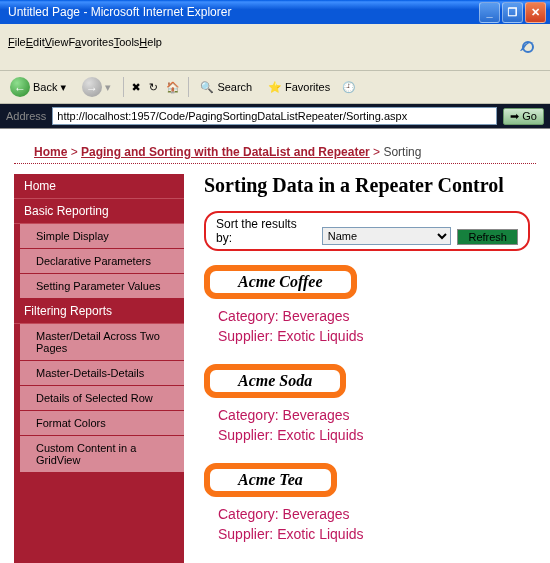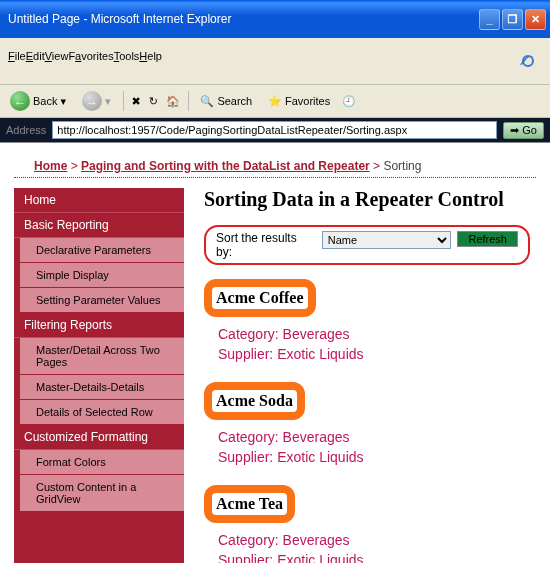--- a/index.html
+++ b/index.html
@@ -1,19 +1,19 @@
 <!DOCTYPE html>
 <html><head>
 <meta charset="utf-8">
 <style>
 * { box-sizing: border-box; margin: 0; padding: 0; }
 body { font-family: Tahoma, Arial, sans-serif; font-size: 11px; background: #fff; width: 550px; }
 
 
-.titlebar { background: linear-gradient(to bottom, #0058e0, #3d8eff 8%, #0a58d8 40%, #0a58d8); height: 38px; display: flex; align-items: center; padding: 0 4px; color: #fff; }
+.titlebar { background: linear-gradient(to bottom, #0058e0, #3d8eff 8%, #0a58d8 40%, #0a58d8); height: 24px; display: flex; align-items: center; padding: 0 4px; color: #fff; }
 .titlebar .t-text { flex: 1; font-size: 12px; padding-left: 4px; }
 .winbtns { display: flex; gap: 2px; }
 .winbtn { width: 21px; height: 21px; border-radius: 3px; display: flex; align-items: center; justify-content: center; font-size: 11px; font-weight: bold; color: #fff; border: 1px solid rgba(255,255,255,0.4); }
 .winbtn.blue { background: linear-gradient(to bottom,#5b9df0,#2a6dd0); }
 .winbtn.red { background: linear-gradient(to bottom,#f08050,#d04020); }
 
 
 .menubar { background: #ece9d8; padding: 12px 8px; display: flex; border-bottom: 1px solid #c0c0b0; font-size: 11px; }
 .menubar span u { text-decoration: underline; }
 .ie-logo { margin-left: auto; width: 30px; height: 22px; display: flex; align-items: center; justify-content: center; }
@@ -43,25 +43,25 @@
 .bc .cur { color: #444; font-weight: normal; }
 hr.dotted { border: none; border-top: 1px dotted #a61e32; margin: 4px 0 10px; }
 
 .layout { display: flex; gap: 14px; }
 .sidebar { width: 170px; background: #a61e32; padding: 0; }
 .nav-sec { background: #a61e32; color: #fff; padding: 5px 10px; font-size: 12px; border-bottom: 1px solid #c04a5a; cursor: pointer; }
 .nav-item { background: #d88a97; color: #000; padding: 6px 10px 6px 16px; font-size: 11px; border-bottom: 1px solid #a61e32; border-left: 6px solid #a61e32; cursor: pointer; }
 
 .main { flex: 1; padding: 0 6px; }
 .main h1 { font-family: Georgia, serif; font-size: 20px; margin-bottom: 14px; }
-.sort-row { border: 2px solid #e02020; border-radius: 14px; padding: 4px 10px; display: flex; align-items: flex-start; gap: 6px; margin-bottom: 14px; font-size: 12px; }
+.sort-row { border: 2px solid #e02020; border-radius: 14px; padding: 4px 10px; display: flex; align-items: flex-end; gap: 6px; margin-bottom: 14px; font-size: 12px; }
 .sort-row select { font-size: 11px; border: 1px solid #7f9db9; padding: 1px; width: 130px; }
 .sort-row button { font-size: 11px; padding: 1px 10px; border: 1px solid #888; background: #15803d; }
 .prod { margin-bottom: 18px; }
-.prod-name { display: inline-block; border: 8px solid #f97316; border-radius: 12px; padding: 2px 4px; font-family: Georgia, serif; font-size: 16px; font-weight: bold; margin-bottom: 8px; }
+.prod-name { display: inline-block; border: 6px solid #f97316; border-radius: 12px; padding: 2px 28px; font-family: Georgia, serif; font-size: 16px; font-weight: bold; margin-bottom: 8px; font-style: italic; }
 .prod-meta { font-size: 14px; color: #be185d; padding-left: 14px; line-height: 1.4; }
 </style>
 </head>
 <body>
 
 <div class="titlebar">
   <span class="t-text">Untitled Page - Microsoft Internet Explorer</span>
   <div class="winbtns">
     <div class="winbtn blue">_</div>
     <div class="winbtn blue">❐</div>
@@ -110,28 +110,27 @@
       <a href="#">Paging and Sorting with the DataList and Repeater</a> &gt;
       <span class="cur">Sorting</span>
     </div>
   </div>
   <hr class="dotted">
 
   <div class="layout">
     <div class="sidebar" id="sidebar">
         <div class="nav-sec">Home</div>
         <div class="nav-sec">Basic Reporting</div>
+        <div class="nav-item">Simple Display</div>
         <div class="nav-item">Declarative Parameters</div>
-        <div class="nav-item">Simple Display</div>
         <div class="nav-item">Setting Parameter Values</div>
         <div class="nav-sec">Filtering Reports</div>
         <div class="nav-item">Master/Detail Across Two Pages</div>
         <div class="nav-item">Master-Details-Details</div>
         <div class="nav-item">Details of Selected Row</div>
-        <div class="nav-sec">Customized Formatting</div>
         <div class="nav-item">Format Colors</div>
         <div class="nav-item">Custom Content in a GridView</div>
       </div>
 
     <div class="main">
       <h1>Sorting Data in a Repeater Control</h1>
 
       <div class="sort-row">
         <span>Sort the results by:</span>
         <select>

